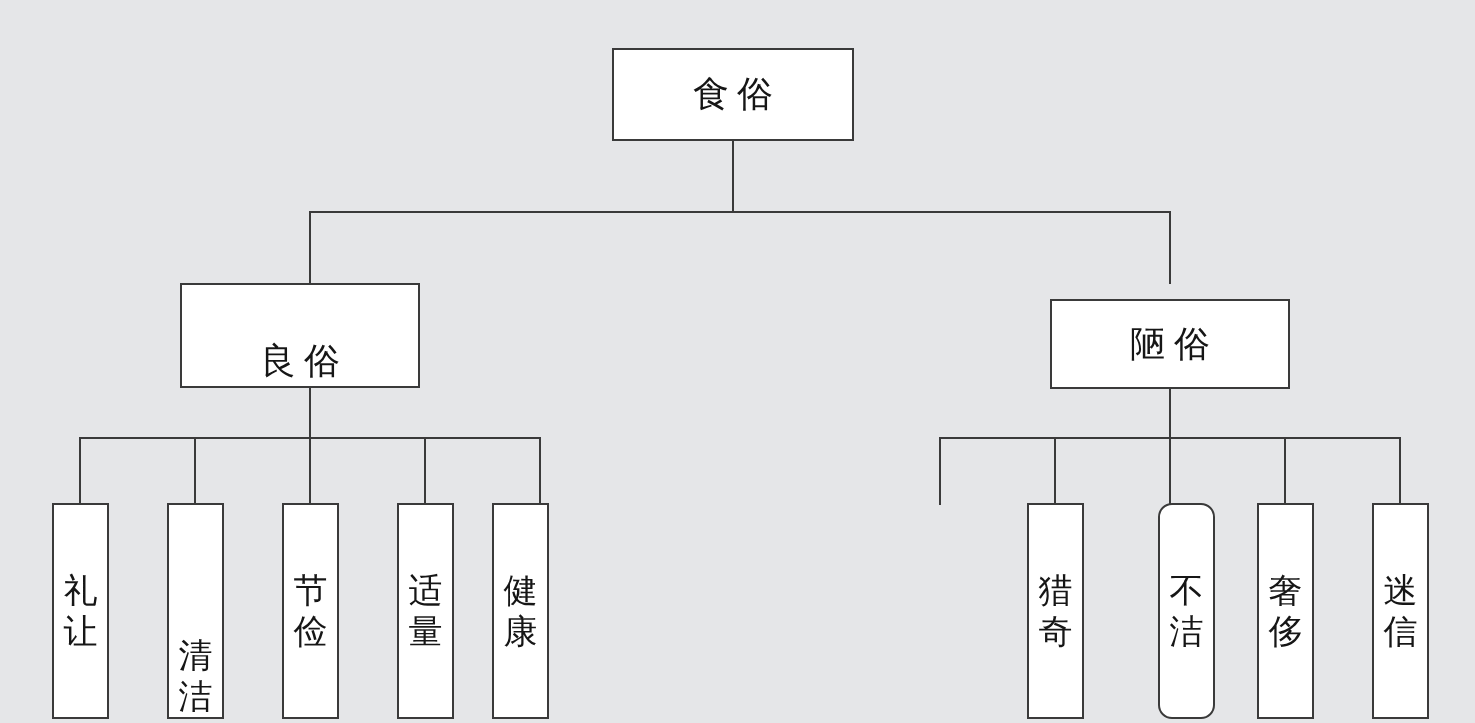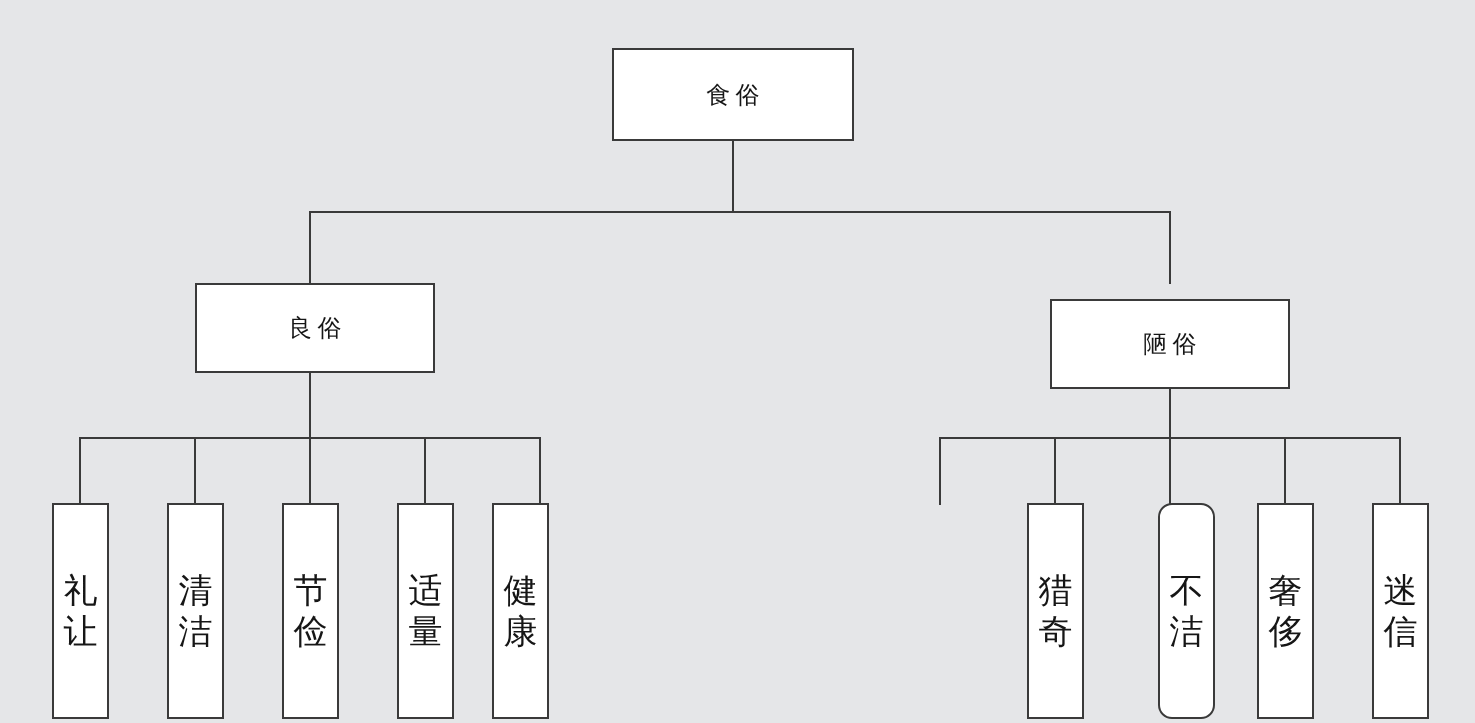--- a/index.html
+++ b/index.html
@@ -19,21 +19,21 @@
   .node {
     position: absolute;
     background: #ffffff;
     border: 2px solid #3a3a3a;
     box-sizing: border-box;
     display: flex;
     align-items: center;
     justify-content: center;
   }
   .h-node {
-    font-size: 24px;
+    font-size: 36px;
     letter-spacing: 0.22em;
     text-indent: 0.22em;
     white-space: nowrap;
   }
   .v-node .v-text {
     width: 38px;
     font-size: 34px;
     line-height: 1.2;
     text-align: center;
     word-break: break-all;
@@ -59,26 +59,26 @@
   .ln-bad-stem       { left: 1169px; top: 371px; width: 2px;   height: 68px; }
   .ln-bad-h          { left: 939px;  top: 437px; width: 462px; height: 2px;  }
   .ln-bad-c0         { left: 939px;  top: 437px; width: 2px;   height: 68px; }
   .ln-bad-c1         { left: 1054px; top: 437px; width: 2px;   height: 68px; }
   .ln-bad-c2         { left: 1169px; top: 437px; width: 2px;   height: 68px; }
   .ln-bad-c3         { left: 1284px; top: 437px; width: 2px;   height: 68px; }
   .ln-bad-c4         { left: 1399px; top: 437px; width: 2px;   height: 68px; }
 
   
   .nd-root  { left: 612px;  top: 48px;  width: 242px; height: 93px; }
-  .nd-good  { left: 195px;  top: 283px; width: 240px; height: 90px; }
+  .nd-good  { left: 180px;  top: 283px; width: 240px; height: 105px; align-items: flex-end; }
   .nd-bad   { left: 1050px; top: 283px; width: 240px; height: 90px; margin-top: 16px; }
 
   .leaf { top: 503px; width: 57px; height: 216px; }
   .nd-g0 { left: 52px;  }
-  .nd-g1 { left: 167px; }
+  .nd-g1 { left: 167px; align-items: flex-end; }
   .nd-g2 { left: 282px; }
   .nd-g3 { left: 397px; }
   .nd-g4 { left: 492px; }
   .nd-b0 { left: 912px;  }
   .nd-b1 { left: 1027px; }
   .nd-b2 { left: 1158px; border-radius: 14px; }
   .nd-b3 { left: 1257px; }
   .nd-b4 { left: 1372px; }
 </style>
 </head>

